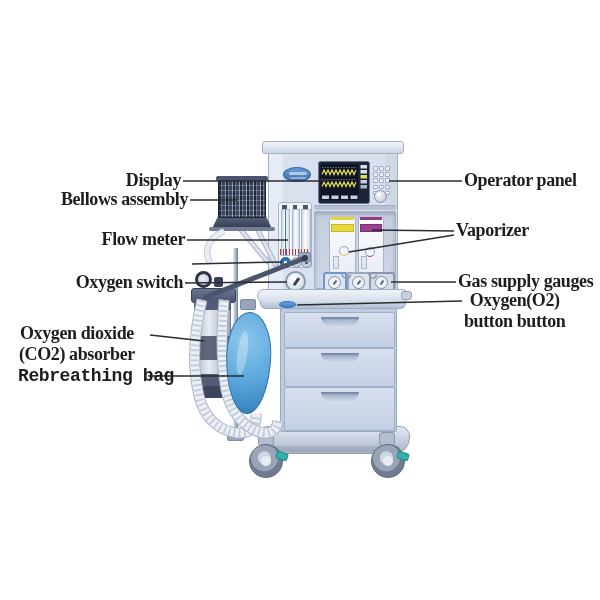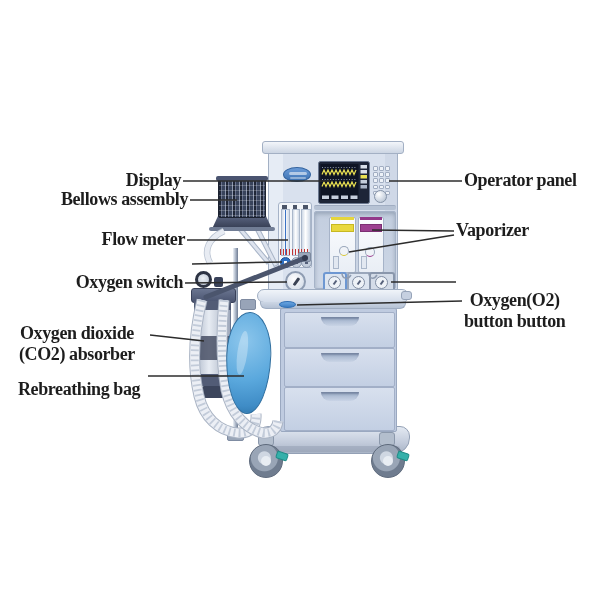--- a/index.html
+++ b/index.html
@@ -243,22 +243,23 @@
   </svg>
 
   <div class="lbl" style="right:419px;top:170px;">Display</div>
   <div class="lbl" style="right:415px;top:229px;">Flow meter</div>
   <div class="lbl" style="right:412px;top:189px;">Bellows assembly</div>
   <div class="lbl" style="right:417px;top:272px;">Oxygen switch</div>
   <div class="lbl" style="left:19px;top:323px;">
     <span>Oxygen dioxide</span>
     <span>(CO2) absorber</span>
   </div>
-  <div class="lbl" style="left:18px;top:379px;">Rebreathing bag</div>
+  <div class="lbl" style="left:18px;top:366px;font-family:Liberation Mono, monospace;">Rebreathing bag</div>
 
   <div class="lbl" style="left:456px;top:220px;">Vaporizer</div>
   <div class="lbl" style="left:464px;top:170px;">Operator panel</div>
+  <div class="lbl" style="left:458px;top:271px;">Gas supply gauges</div>
   <div class="lbl" style="left:464px;top:290px;">
     <span>Oxygen(O2)</span>
     <span>button button</span>
   </div>
 
 </div>
 
 </body></html>

